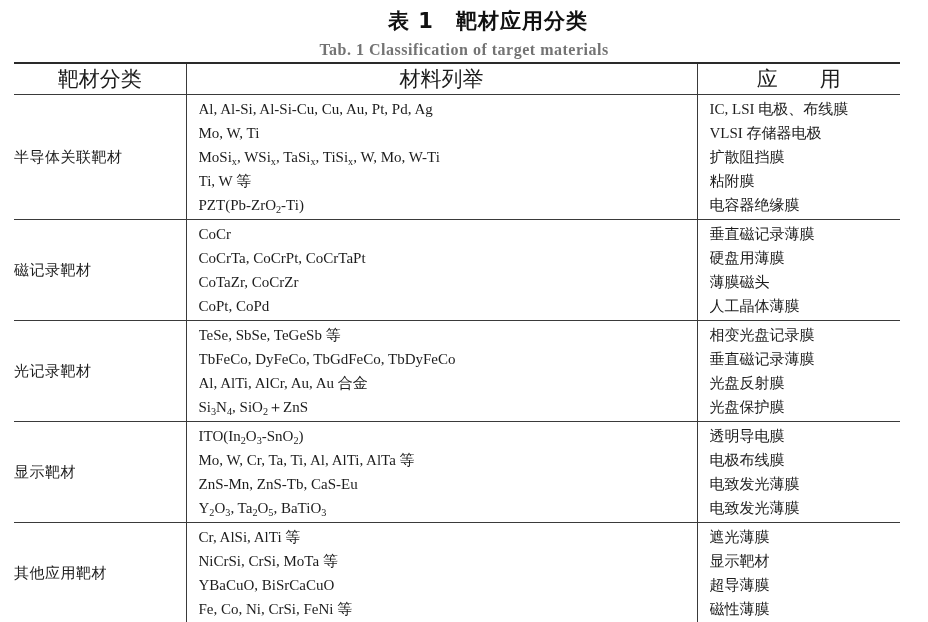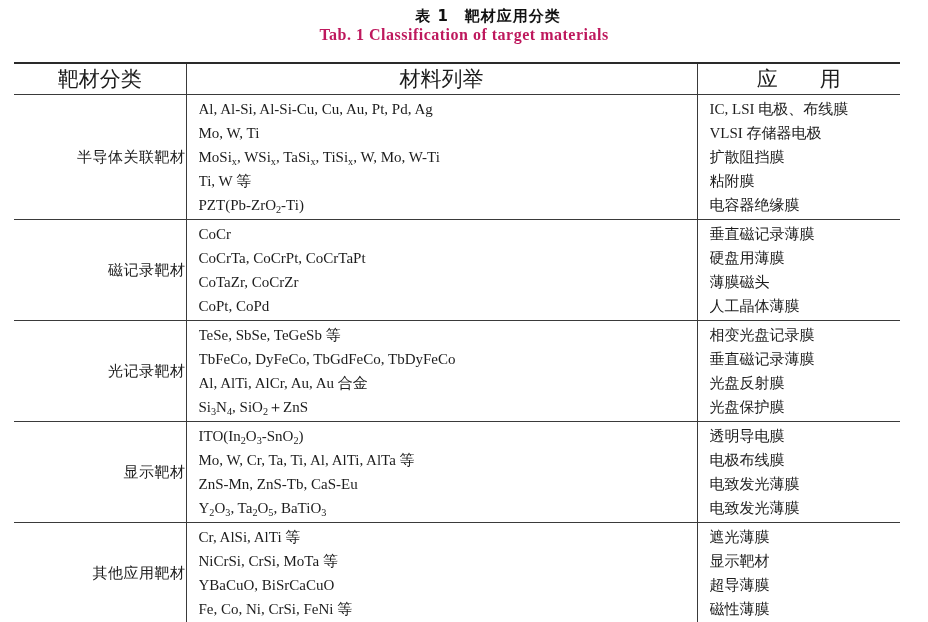--- a/index.html
+++ b/index.html
@@ -12,33 +12,34 @@
     width: 928px;
     height: 622px;
     background: #ffffff;
     color: #1c1c1c;
     font-family: "Liberation Serif", "DejaVu Serif", serif;
     overflow: hidden;
   }
   .caption-zh {
     margin-top: 7px;
     text-align: center;
-    font-size: 15px;
+    font-size: 21px;
     font-weight: bold;
     letter-spacing: 1px;
     font-family: "DejaVu Sans", "Liberation Sans", sans-serif;
     color: #111;
     padding-left: 48px;
   }
   .caption-en {
+    margin-top: 6px;
     text-align: center;
     font-size: 16px;
     font-weight: bold;
     letter-spacing: 0.5px;
-    color: #be185d;
+    color: #737373;
     font-family: "Liberation Serif", "DejaVu Serif", serif;
   }
   table.tgt {
     position: absolute;
     left: 14px;
     top: 62px;
     width: 886px;
     border-collapse: collapse;
     table-layout: fixed;
     border-top: 2px solid #2a2a2a;
@@ -55,21 +56,21 @@
     font-weight: normal;
     height: 30px;
     text-align: center;
     vertical-align: middle;
     font-size: 21px;
     padding: 0;
   }
   table.tgt td { padding: 0; vertical-align: middle; }
   .v-r { border-right: 1px solid #3a3a3a; }
   td.cat {
-    text-align: right;
+    text-align: left;
     font-size: 15px;
     letter-spacing: 0.5px;
   }
   td.mats, td.apps { vertical-align: top; }
   .cellpad { padding: 2px 4px 2px 12px; }
   .line {
     line-height: 24px;
     height: 24px;
     white-space: nowrap;
     overflow: hidden;

